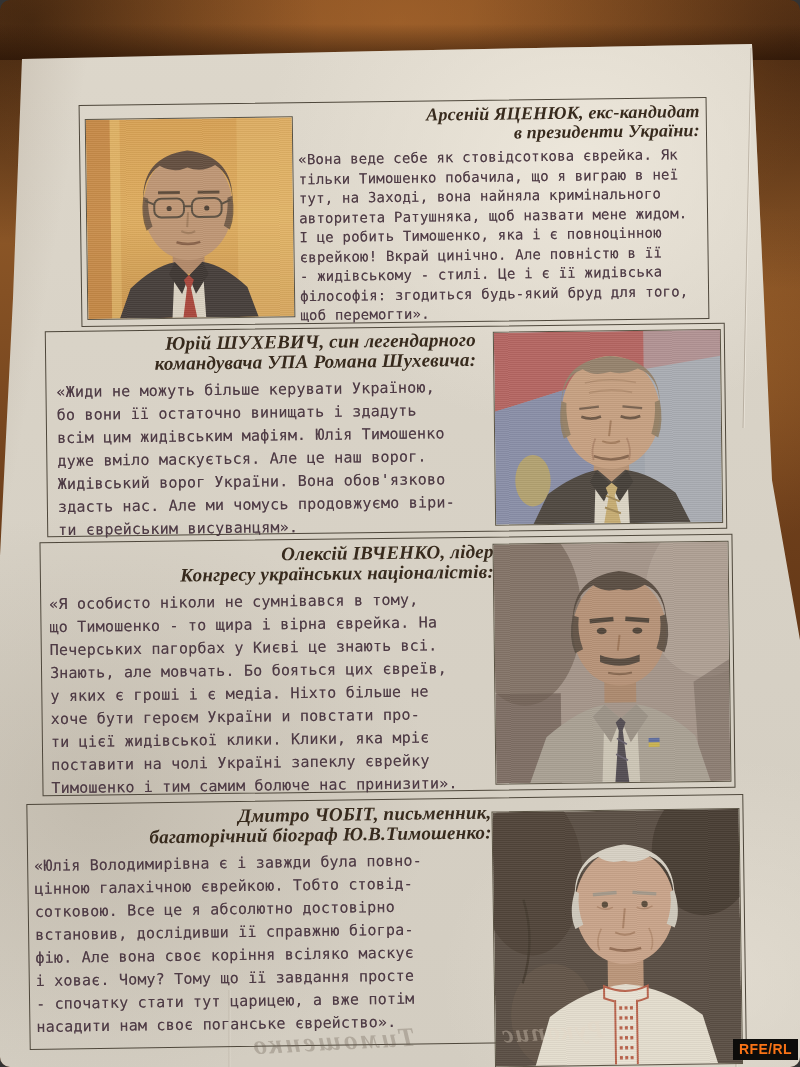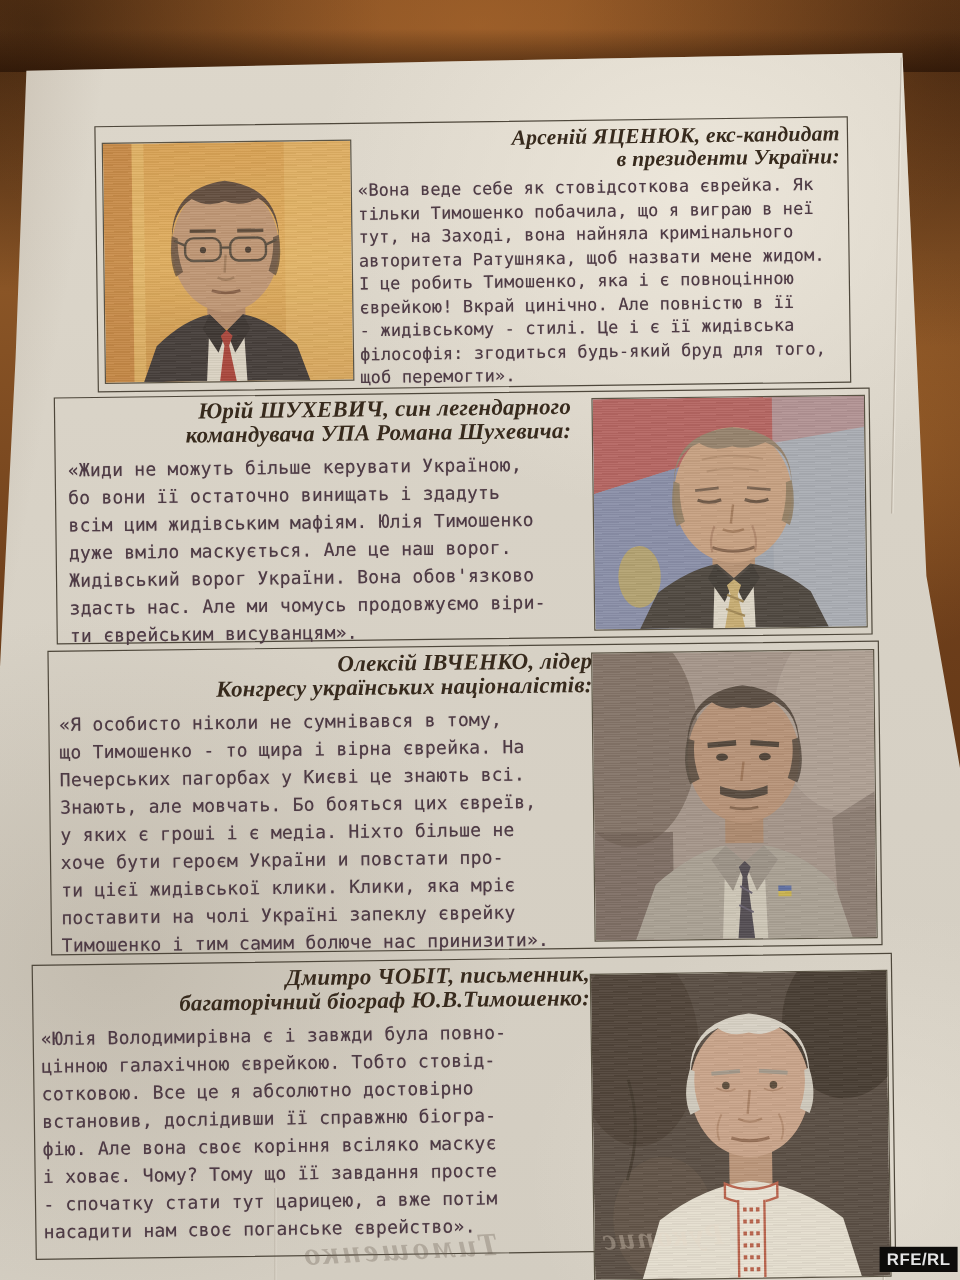--- a/index.html
+++ b/index.html
@@ -4,20 +4,21 @@
 <style>
   html,body{margin:0;padding:0;background:#333;}
   #stage{position:relative;width:800px;height:1067px;overflow:hidden;
     font-family:"Liberation Sans",sans-serif;
     background:
       radial-gradient(90% 45% at 50% 2%, rgba(205,125,55,.38), transparent 62%),
       radial-gradient(60% 35% at 4% 2%, rgba(18,8,2,.6), transparent 60%),
       radial-gradient(70% 40% at 99% 4%, rgba(25,10,3,.55), transparent 58%),
       radial-gradient(40% 25% at 85% 35%, rgba(215,140,60,.3), transparent 70%),
       linear-gradient(178deg,#7c4a20 0%,#8a5526 22%,#6e3f1b 48%,#5c3213 75%,#4e2a0f 100%);
+    border-radius: 10px;
   }
   .top-shadow{position:absolute;left:0;top:24px;width:800px;height:36px;
     background:linear-gradient(180deg,transparent,rgba(30,12,2,.6));}
   
   .page{position:absolute;left:0;top:0;width:800px;height:1067px;
     clip-path:polygon(22px 59px,380px 51px,752px 44px,764px 300px,772px 480px,800px 640px,800px 1067px,0px 1067px,0px 556px,13px 298px);
     background:
       linear-gradient(100deg, rgba(125,105,85,.20) 0%, transparent 10%),
       radial-gradient(55% 35% at 72% 15%, rgba(238,232,220,.9), transparent 72%),
       radial-gradient(70% 45% at 12% 75%, rgba(148,138,122,.28), transparent 60%),
@@ -54,21 +55,21 @@
       rgba(214,198,172,.16);}
   .b1 .photo{left:5px;top:13px;width:208px;height:201px;}
   .b2 .photo{right:3px;top:5px;width:228px;height:194px;}
   .b3 .photo{right:3px;top:6px;width:236px;height:241px;}
   .b4 .photo{right:3px;top:13px;width:248px;height:256px;}
   
   .ghost{position:absolute;font-family:"Liberation Serif",serif;font-weight:bold;font-style:italic;
     transform:scaleX(-1) rotate(3deg);pointer-events:none;z-index:5;}
   .ghost.g1{left:250px;top:1026px;font-size:27px;letter-spacing:3px;color:rgba(105,92,82,.32);}
   .ghost.g2{left:500px;top:1018px;font-size:25px;letter-spacing:2px;color:rgba(228,216,198,.35);}
-  .wm{position:absolute;right:2px;bottom:7px;background:#0d0c0a;color:#e5e5e5;
+  .wm{position:absolute;right:2px;bottom:7px;background:#0d0c0a;color:#f97316;
     font:bold 14px "Liberation Sans",sans-serif;letter-spacing:.4px;padding:2px 6px 3px;z-index:9;}
 </style>
 </head>
 <body>
 
 <div id="stage">
   <div class="top-shadow"></div>
 
   <div class="page">
     <div class="crease c1"></div>

